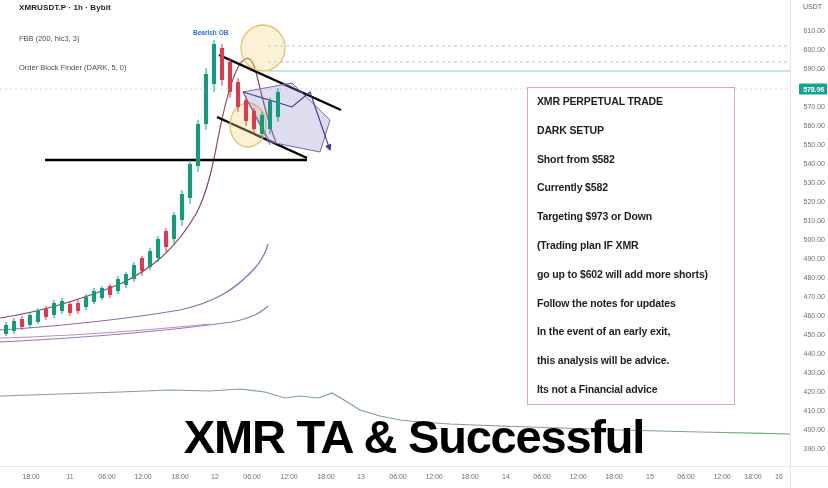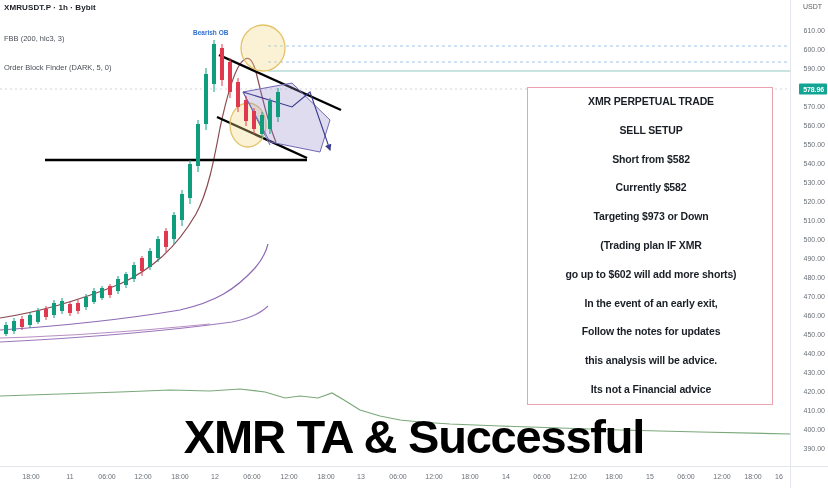--- a/index.html
+++ b/index.html
@@ -20,21 +20,21 @@
     position: absolute;
     left: 0; top: 0;
     width: 790px; height: 466px;
     background: #ffffff;
     overflow: hidden;
   }
   #plot-svg { position: absolute; left: 0; top: 0; }
 
   
   #chart-legend {
-    position: absolute; left: 4px; top: 3px;
+    position: absolute; left: 19px; top: 3px;
     z-index: 30; line-height: 1.32;
     pointer-events: none;
   }
   .legend-title {
     font-size: 8px; font-weight: bold; color: #1b1f24;
     letter-spacing: .1px; white-space: nowrap;
   }
   .legend-sub {
     font-size: 7.5px; color: #4a4f57; white-space: nowrap; margin-top: 20px;
   }
@@ -86,26 +86,25 @@
     background: #ffffff;
     border-left: 1px solid #e3e6ea;
     border-top: 1px solid #e3e6ea;
     z-index: 26;
   }
 
   
   #note-box {
     position: absolute;
     left: 527px; top: 87px;
-    width: 246px; height: 318px;
+    width: 208px; height: 318px;
     background: rgba(255,255,255,.93);
     border: 1.4px solid #e9a3ae;
     z-index: 28;
     padding: 8px 7px 0 9px;
-    text-align: center;
   }
   .note-line {
     font-size: 10.5px;
     font-weight: bold;
     color: #1a1f26;
     line-height: 1;
     margin-bottom: 18.3px;
     white-space: nowrap;
     letter-spacing: -.15px;
   }
@@ -255,28 +254,28 @@
             <rect x="276" y="92" width="4" height="25" fill="#0f9d7e"></rect>
         </g>
       </g>
     </svg>
 
     <div id="ob-label">Bearish OB</div>
   </div>
 
   <div id="note-box">
     <div class="note-line">XMR PERPETUAL TRADE</div>
-    <div class="note-line">SELL SETUP</div>
+    <div class="note-line">DARK SETUP</div>
     <div class="note-line">Short from $582</div>
     <div class="note-line">Currently $582</div>
     <div class="note-line">Targeting $973 or Down</div>
     <div class="note-line">(Trading plan IF XMR</div>
     <div class="note-line">go up to $602 will add more shorts)</div>
+    <div class="note-line">Follow the notes for updates</div>
     <div class="note-line">In the event of an early exit,</div>
-    <div class="note-line">Follow the notes for updates</div>
     <div class="note-line">this analysis will be advice.</div>
     <div class="note-line">Its not a Financial advice</div>
   </div>
 
   <div id="chart-legend">
     <div class="legend-title">XMRUSDT.P · 1h · Bybit</div>
     <div class="legend-sub">FBB (200, hlc3, 3)</div>
     <div class="legend-sub">Order Block Finder (DARK, 5, 0)</div>
   </div>
 

